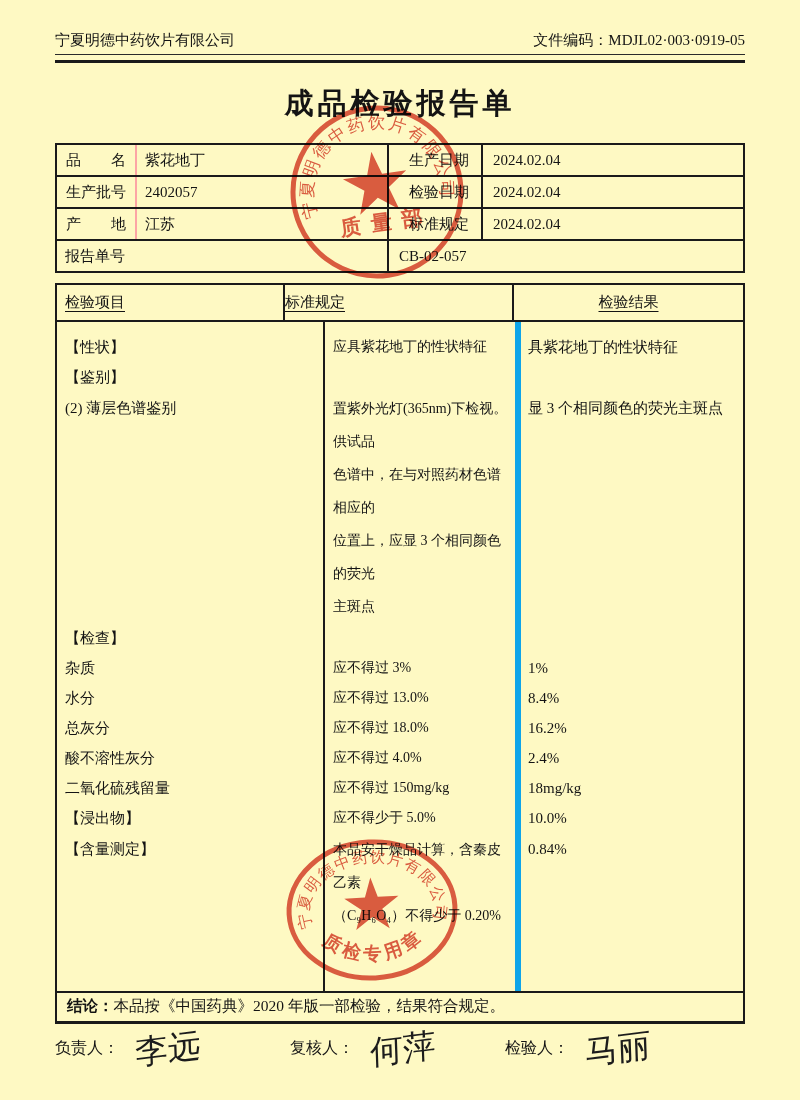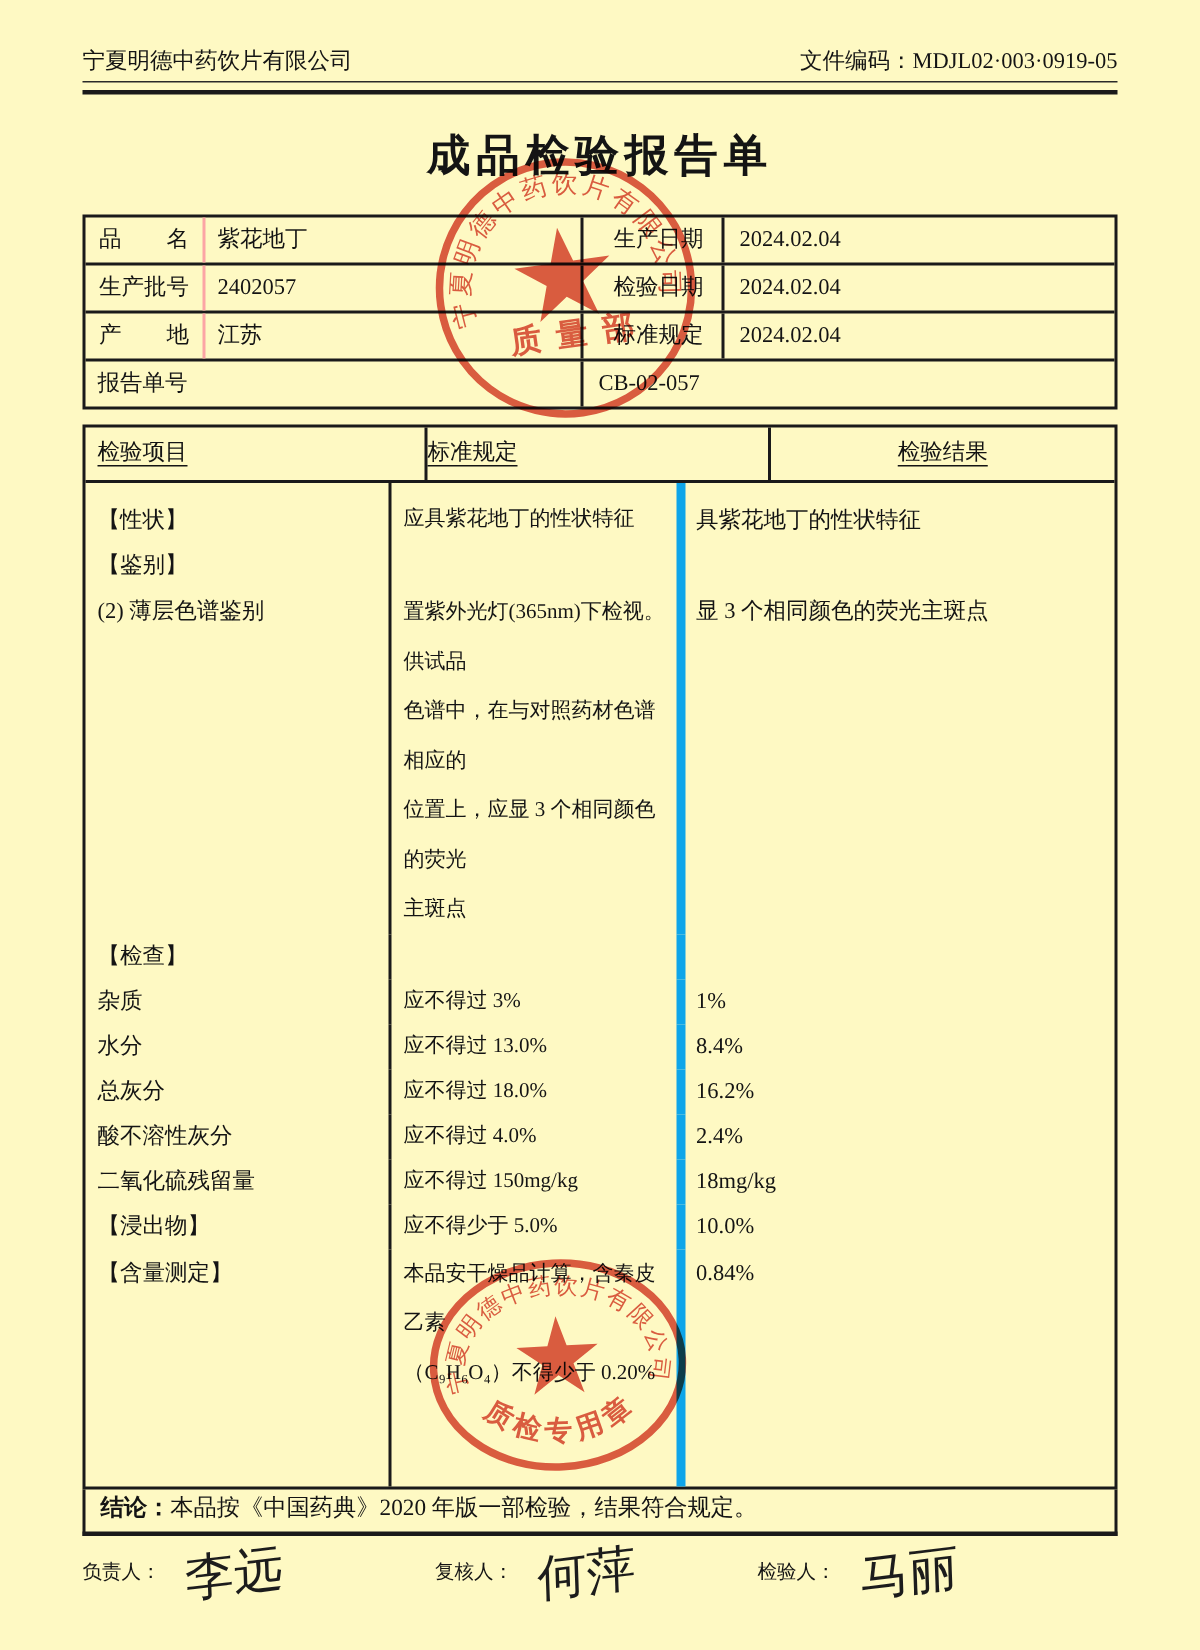--- a/index.html
+++ b/index.html
@@ -32,39 +32,39 @@
   
   .main-table { position:absolute; top:283px; left:55px; width:690px; height:710px;
                 border:2px solid #1a1a1a; display:flex; flex-direction:column; }
   .mhead { display:flex; height:37px; line-height:34px; border-bottom:2px solid #1a1a1a; font-size:15px; }
   .h1 { width:228px; border-right:2px solid #1a1a1a; padding-left:8px; }
   .h2 { width:229px; border-right:2px solid #1a1a1a; }
   .h3 { flex:1; text-align:center; }
   .mhead span { text-decoration:underline; text-underline-offset:4px; }
   .mbody { flex:1; display:flex; flex-direction:column; }
   .trow { display:flex; flex:none; }
-  .tc1 { width:204px; border-right:2px solid #1a1a1a; padding-left:8px; font-size:15px; }
+  .tc1 { width:268px; border-right:2px solid #1a1a1a; padding-left:8px; font-size:15px; }
   .tc2 { width:196px; border-right:6px solid #0ea5e9; padding-left:8px; padding-right:3px;
          font-size:14px; white-space:pre-line; }
   .tc3 { flex:1; padding-left:7px; font-size:15px; }
   .r-s { height:30px; line-height:30px; }
   .r-m .tc1,.r-m .tc2,.r-m .tc3 { line-height:33px; }
   .r-spacer { height:10px; }
   .r-filler { flex:1; }
 
   
   .conclusion { position:absolute; top:993px; left:55px; width:690px; height:31px;
                 border:2px solid #1a1a1a; border-top:none; border-bottom-width:3px;
                 line-height:26px; padding-left:10px; font-size:15.5px; }
   .conclusion .b { font-weight:bold; }
 
   
   .sig-row { position:absolute; top:1036px; left:0; width:800px; height:60px; }
   .sig-group { position:absolute; top:0; white-space:nowrap; }
-  .sig-label { font-size:13px; vertical-align:top; line-height:24px; }
+  .sig-label { font-size:16px; vertical-align:top; line-height:24px; }
   .sig-name { display:inline-block; font-size:33px; transform:rotate(-7deg) skewX(-5deg);
               margin-left:16px; position:relative; top:-9px; color:#1c1c1c; }
 
   
   .stamp { position:absolute; mix-blend-mode:multiply; opacity:0.82; }
   .stamp-top { left:282px; top:97px; transform:rotate(-8deg); }
   .stamp-bottom { left:277px; top:832px; transform:rotate(-3deg); }
 </style>
 </head>
 <body>

